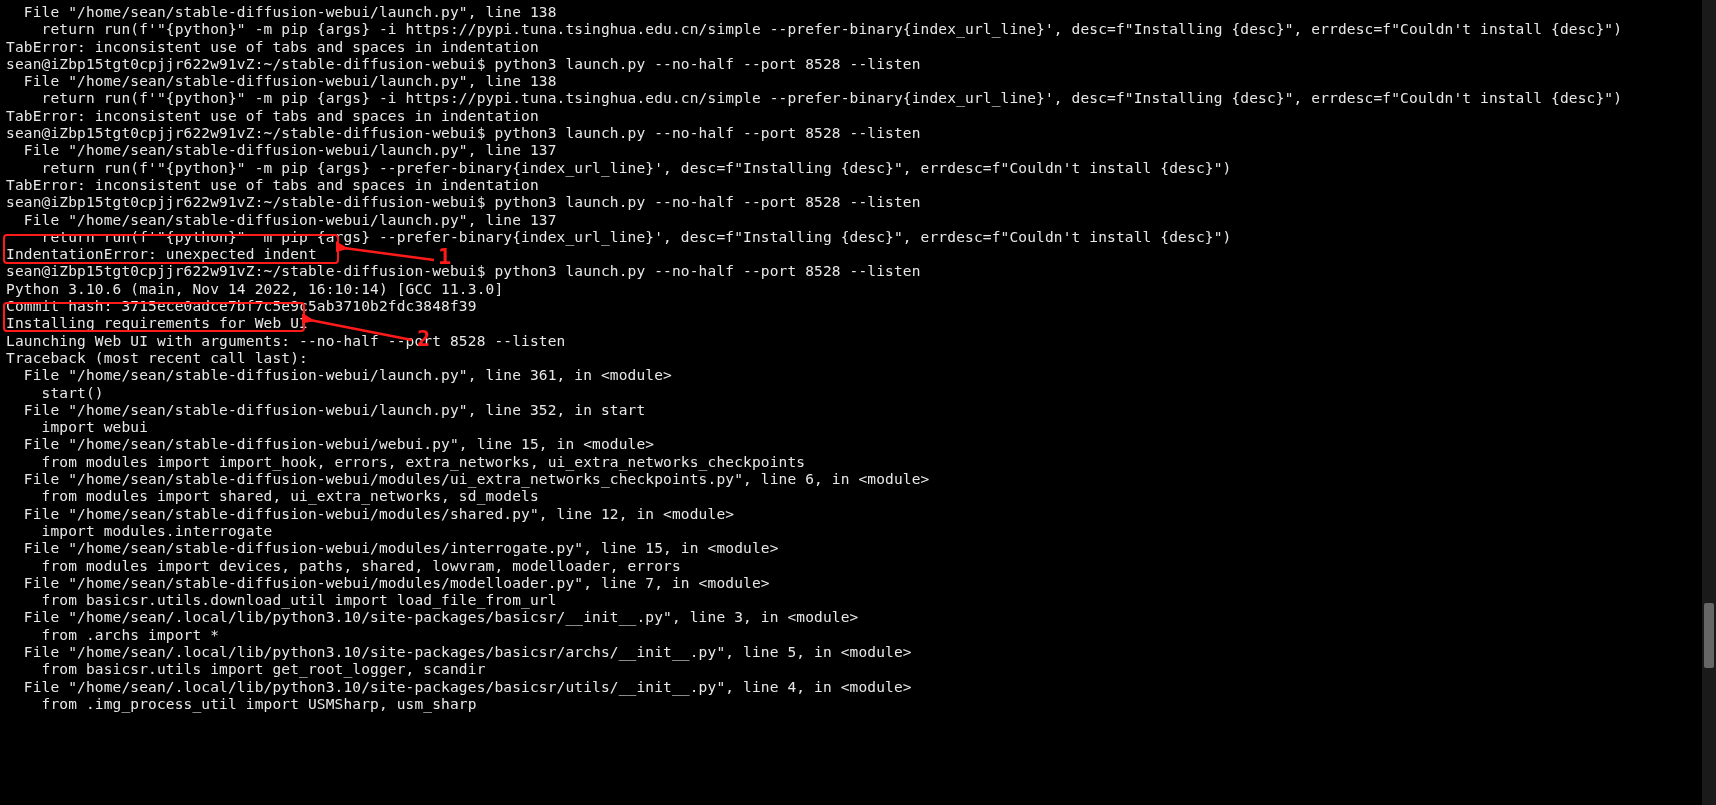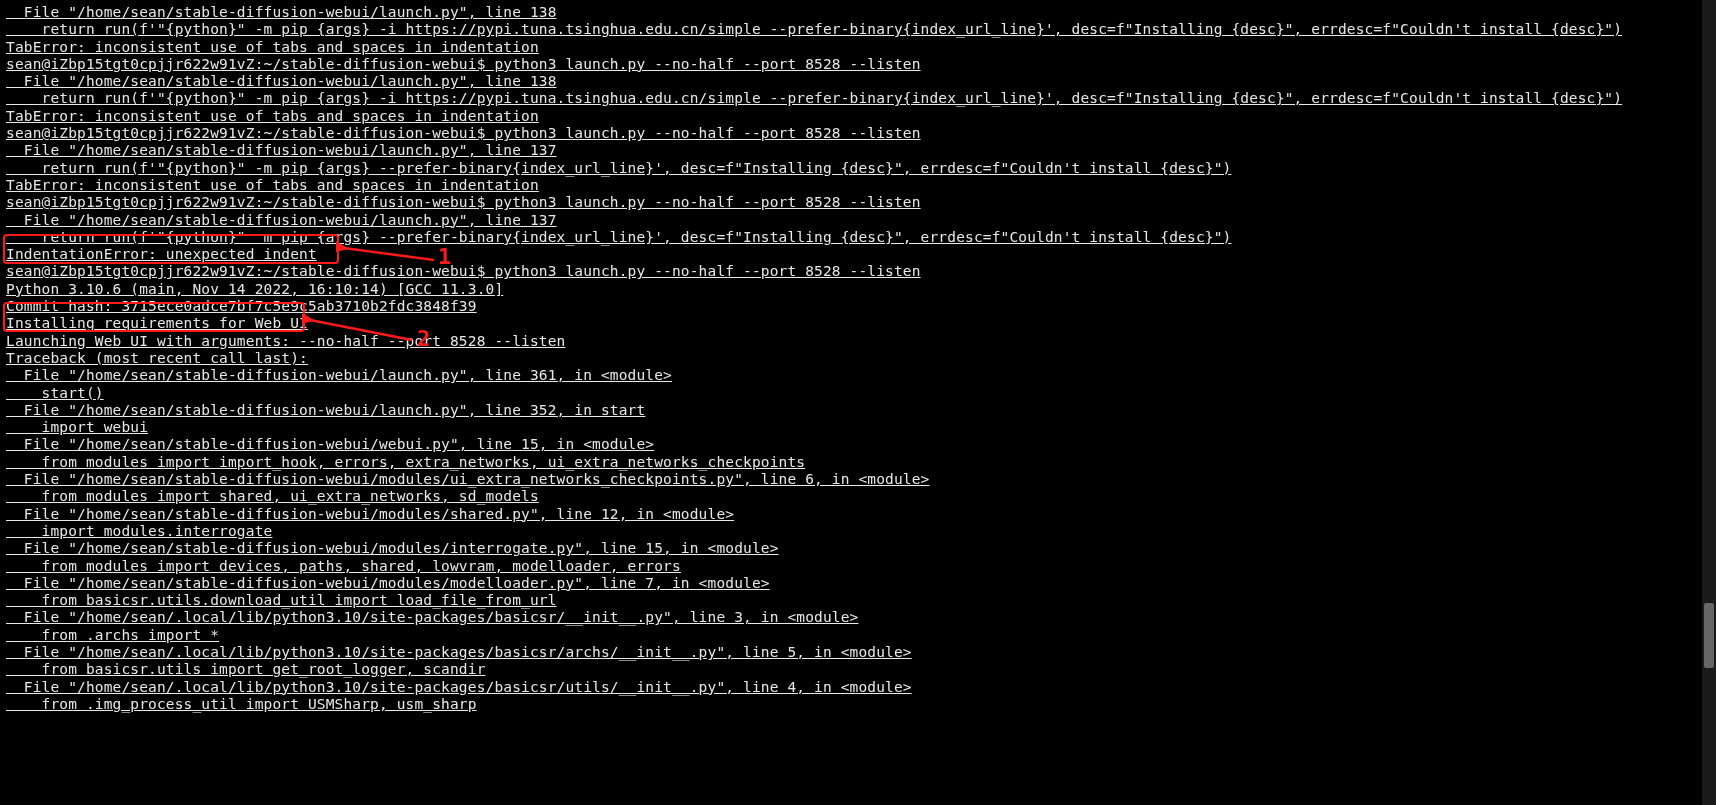--- a/index.html
+++ b/index.html
@@ -15,21 +15,20 @@
     overflow: hidden;
     position: relative;
   }
   .terminal {
     position: absolute;
     top: 4px;
     left: 6px;
     right: 0;
     white-space: pre;
     letter-spacing: 0.15px;
-    text-decoration: underline;
   }
   .line { display: block; }
   .highlight {
     position: absolute;
     border: 2px solid #ff1a1a;
     box-sizing: border-box;
     border-radius: 4px;
     pointer-events: none;
   }
   .arrow {

